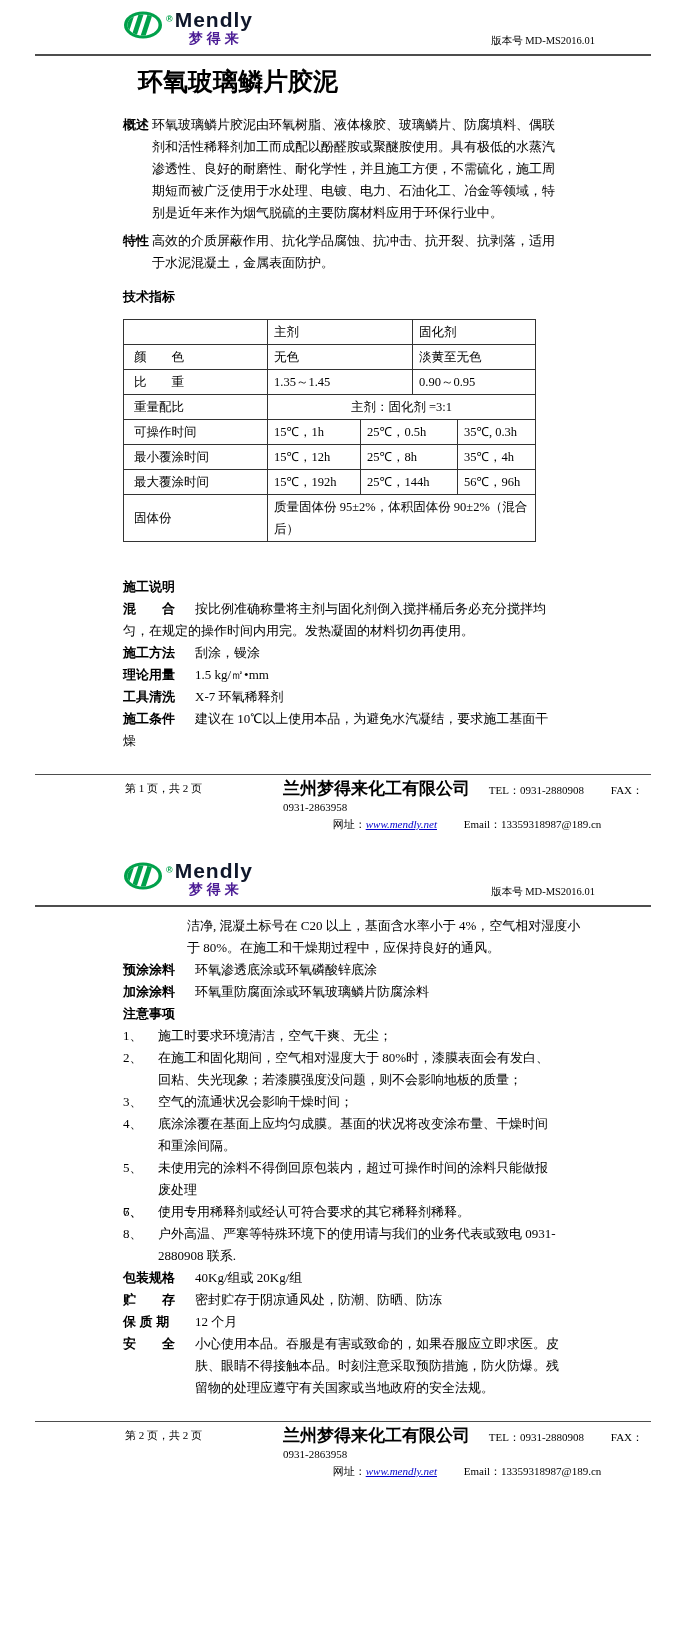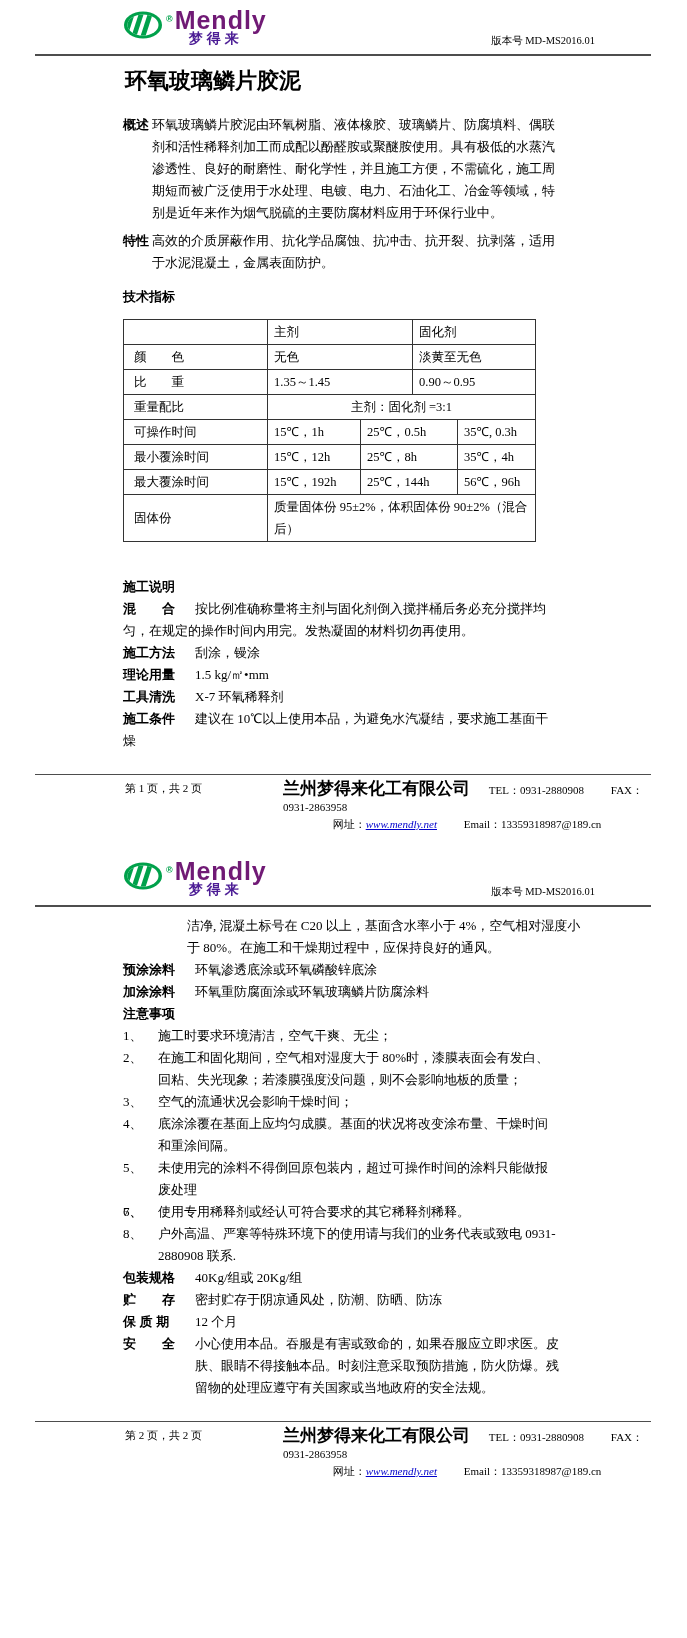--- a/index.html
+++ b/index.html
@@ -8,27 +8,27 @@
     width:687px; height:1638px; overflow:hidden;
     background:#ffffff; color:#000;
     font-family:"Liberation Serif", serif;
     font-size:13px; line-height:22px;
   }
   .doc-header { position:relative; height:46px; margin-top:8px; }
   .logo { position:absolute; left:123px; top:2px; display:flex; align-items:flex-start; }
   .logo svg { display:block; }
   .reg { color:#00A14B; font-size:9px; font-weight:bold; margin:-2px 2px 0 1px; font-family:"Liberation Sans",sans-serif; }
   .logo-text { display:flex; flex-direction:column; }
-  .brand-en { color:#701a75; font-weight:bold; font-size:25px; line-height:20px; letter-spacing:1px; font-family:"Liberation Sans",sans-serif; }
+  .brand-en { color:#0f172a; font-weight:bold; font-size:21px; line-height:20px; letter-spacing:1px; font-family:"Liberation Sans",sans-serif; }
   .brand-cn { color:#4c1d95; font-weight:bold; font-size:14px; line-height:16px; letter-spacing:4px; margin-left:14px; font-family:"Liberation Sans",sans-serif; }
   .version { position:absolute; right:92px; bottom:2px; font-size:10.5px; }
   hr.rule { border:none; border-top:2px solid #4d4d4d; margin:0 36px 0 35px; }
   hr.rule-thin { border:none; border-top:1.5px solid #4d4d4d; margin:0 36px 0 35px; }
   .main { padding-left:123px; width:559px; }
-  h1.title { font-size:22px; line-height:30px; margin:10px 0 0 2px; font-weight:bold; font-family:"Liberation Sans",sans-serif; }
+  h1.title { font-size:25px; line-height:30px; margin:10px 0 0 15px; font-weight:bold; font-family:"Liberation Sans",sans-serif; }
   .hang { position:relative; padding-left:29px; margin:0; }
   .hang > .lbl { position:absolute; left:0; top:0; }
   .lbl { font-weight:bold; font-family:"Liberation Sans",sans-serif; }
   .mt6 { margin-top:6px; }
   .heading { font-weight:bold; font-family:"Liberation Sans",sans-serif; margin:0; }
   table.spec { border-collapse:collapse; margin-top:11px; width:412px; table-layout:fixed; }
   table.spec td { border:1px solid #333; height:25px; padding:1px 6px; font-size:12.5px; vertical-align:middle; }
   table.spec td.lblcell { padding-left:10px; }
   table.spec td.center { text-align:center; }
   .inlinelbl { margin:0; }

